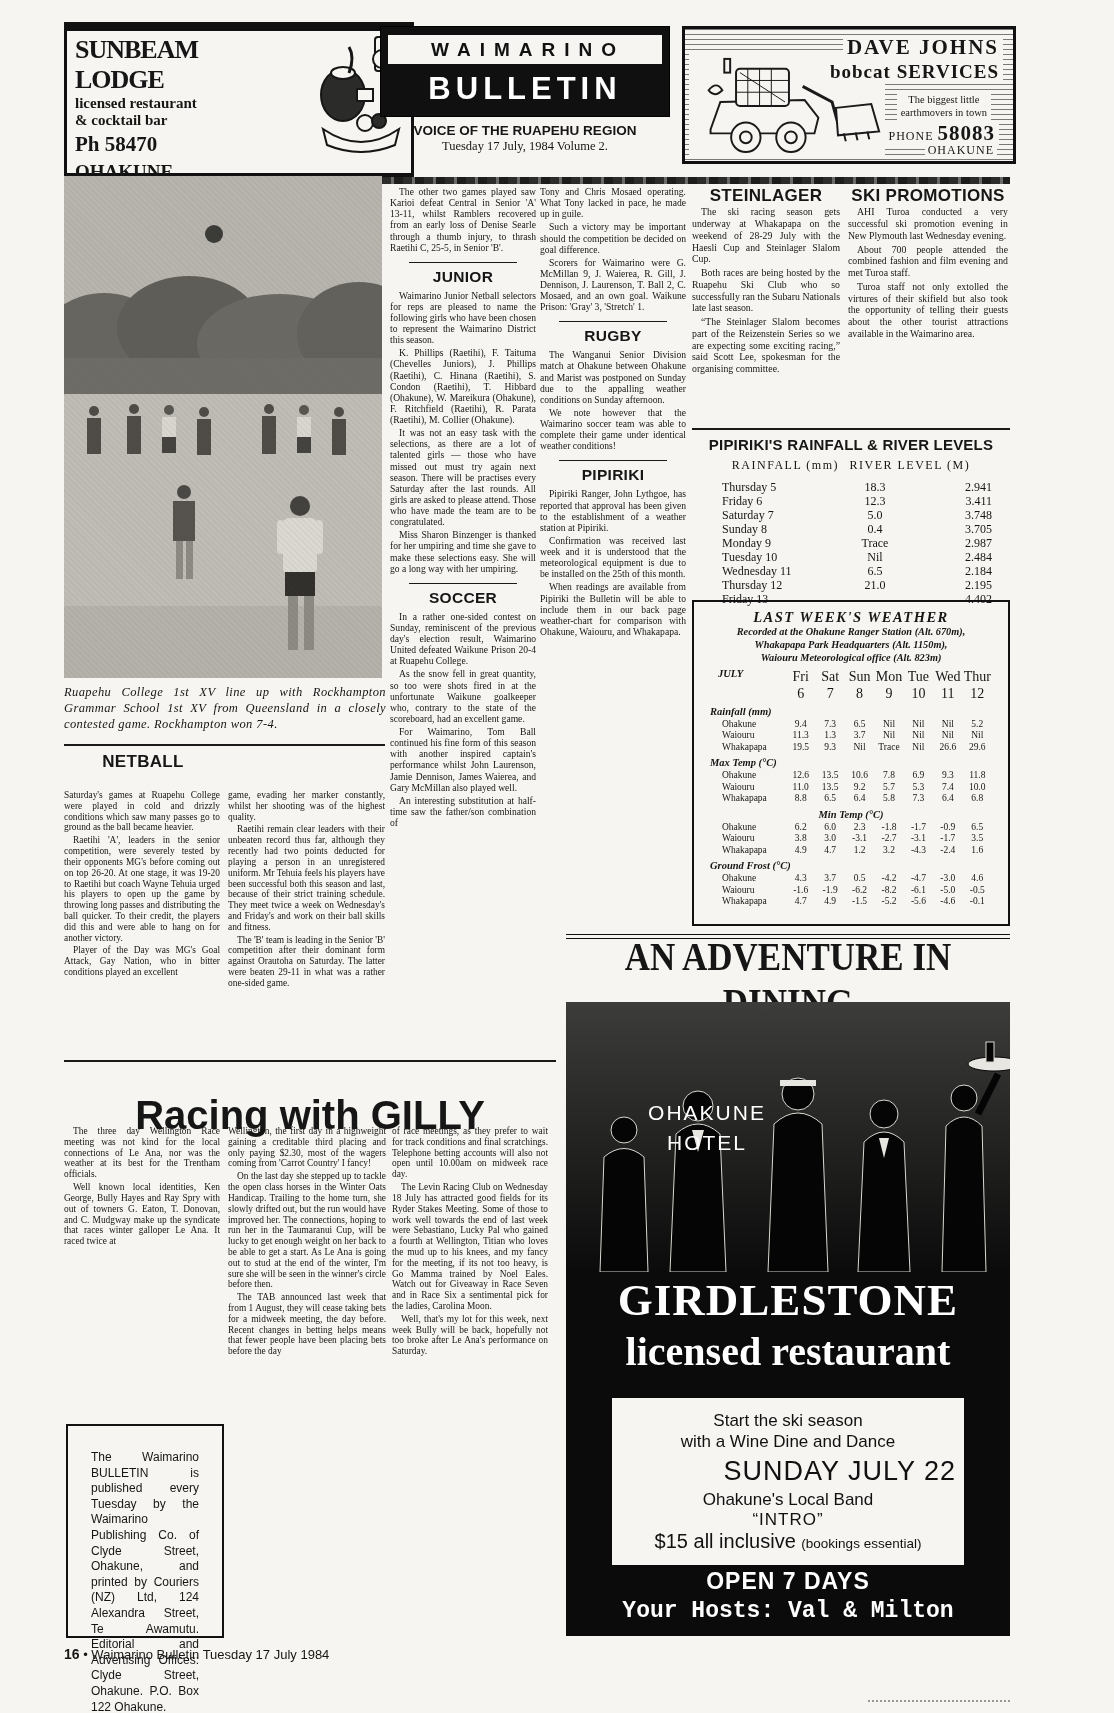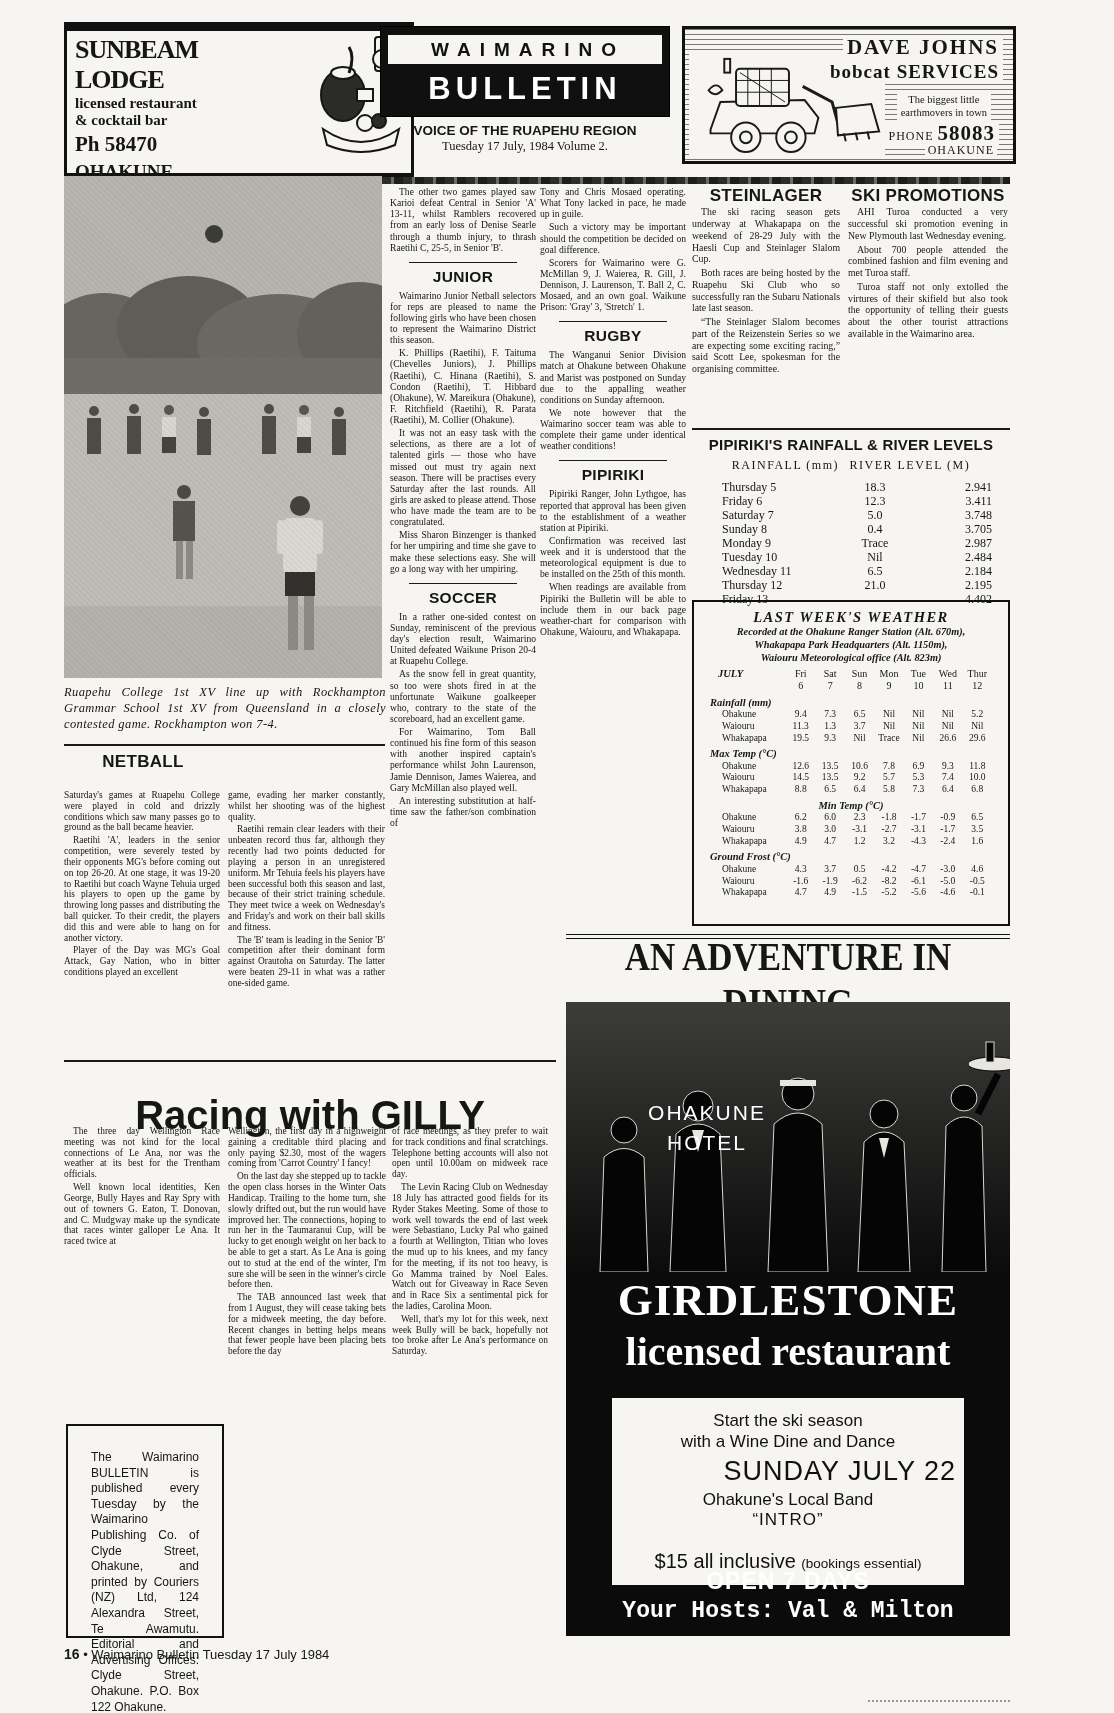--- a/index.html
+++ b/index.html
@@ -82,41 +82,41 @@
   .rc1{text-align:center;}
   .rc2{text-align:right;padding-right:10px;}
 
   
   .wxbox{left:692px;top:600px;width:318px;height:326px;border:2px solid #111;padding:7px 16px;box-sizing:border-box;}
   .wx-title{font-weight:bold;font-style:italic;font-size:14.5px;text-align:center;letter-spacing:1.5px;}
   .wx-rec{font-weight:bold;font-style:italic;font-size:10.3px;text-align:center;line-height:1.25;}
   .wx-grid{display:grid;grid-template-columns:76px repeat(7,1fr);margin-top:3px;}
   .wx-cell{font-size:9.5px;text-align:center;line-height:1.22;}
   .wx-month{font-weight:bold;font-style:italic;text-align:left;padding-left:8px;font-size:10.5px;}
-  .wx-day{font-size:10px;}
+  .wx-day{font-size:14px;}
   .wx-label{text-align:left;font-weight:bold;font-style:italic;font-size:10.5px;margin-top:4px;}
   .wx-name{text-align:left;padding-left:12px;}
 
   
   .banner{left:566px;top:940px;width:444px;text-align:center;font-weight:bold;font-size:35px;
           letter-spacing:0;font-family:"Liberation Serif",serif;transform:scaleY(1.15);}
   .blackad{left:566px;top:1002px;width:444px;height:634px;background:#0b0b0b;color:#fff;}
   .sil{position:absolute;left:0;top:0;width:444px;height:270px;}
   .hotel{position:absolute;left:26px;top:96px;width:230px;text-align:center;
          font-family:"Liberation Sans",sans-serif;font-size:21px;letter-spacing:2px;line-height:1.45;}
   .gname{position:absolute;left:0;top:272px;width:100%;text-align:center;font-weight:bold;font-size:45px;
          letter-spacing:1px;}
   .gsub{position:absolute;left:0;top:326px;width:100%;text-align:center;font-weight:bold;font-size:40px;}
   .whitebox{position:absolute;left:46px;top:396px;width:352px;box-sizing:border-box;background:#f6f5f1;color:#111;
             text-align:center;padding:12px 8px;font-family:"Liberation Sans",sans-serif;}
   .wb-line{font-size:17px;line-height:1.25;}
   .wb-date{font-size:27px;margin-top:3px;letter-spacing:1px;text-align:right;}
   .wb-band{font-size:17px;margin-top:3px;}
   .wb-intro{font-size:17px;letter-spacing:1px;}
-  .wb-price{font-size:20px;margin-top:20px;}
+  .wb-price{font-size:20px;margin-top:0;}
   .wb-note{font-size:13.5px;}
   .open7{position:absolute;left:0;top:566px;width:100%;text-align:center;font-family:"Liberation Sans",sans-serif;
          font-weight:bold;font-size:23px;letter-spacing:1px;}
   .hosts{position:absolute;left:0;top:596px;width:100%;text-align:center;font-family:Liberation Mono, monospace;
          font-weight:bold;font-size:23px;}
 
   
   .racing-head{left:64px;top:1066px;width:492px;text-align:center;font-family:"Liberation Sans",sans-serif;
                font-weight:bold;font-size:40px;letter-spacing:0;}
   .rcol1{left:64px;top:1126px;width:156px;font-size:9.4px;line-height:1.15;}
@@ -425,21 +425,21 @@
         <div class="wx-cell wx-label" style="grid-column: 1 / -1;">Max Temp (°C)</div>
         <div class="wx-cell wx-name">Ohakune</div>
         <div class="wx-cell wx-val">12.6</div>
         <div class="wx-cell wx-val">13.5</div>
         <div class="wx-cell wx-val">10.6</div>
         <div class="wx-cell wx-val">7.8</div>
         <div class="wx-cell wx-val">6.9</div>
         <div class="wx-cell wx-val">9.3</div>
         <div class="wx-cell wx-val">11.8</div>
         <div class="wx-cell wx-name">Waiouru</div>
-        <div class="wx-cell wx-val">14.5</div>
+        <div class="wx-cell wx-val">11.0</div>
         <div class="wx-cell wx-val">13.5</div>
         <div class="wx-cell wx-val">9.2</div>
         <div class="wx-cell wx-val">5.7</div>
         <div class="wx-cell wx-val">5.3</div>
         <div class="wx-cell wx-val">7.4</div>
         <div class="wx-cell wx-val">10.0</div>
         <div class="wx-cell wx-name">Whakapapa</div>
         <div class="wx-cell wx-val">8.8</div>
         <div class="wx-cell wx-val">6.5</div>
         <div class="wx-cell wx-val">6.4</div>

